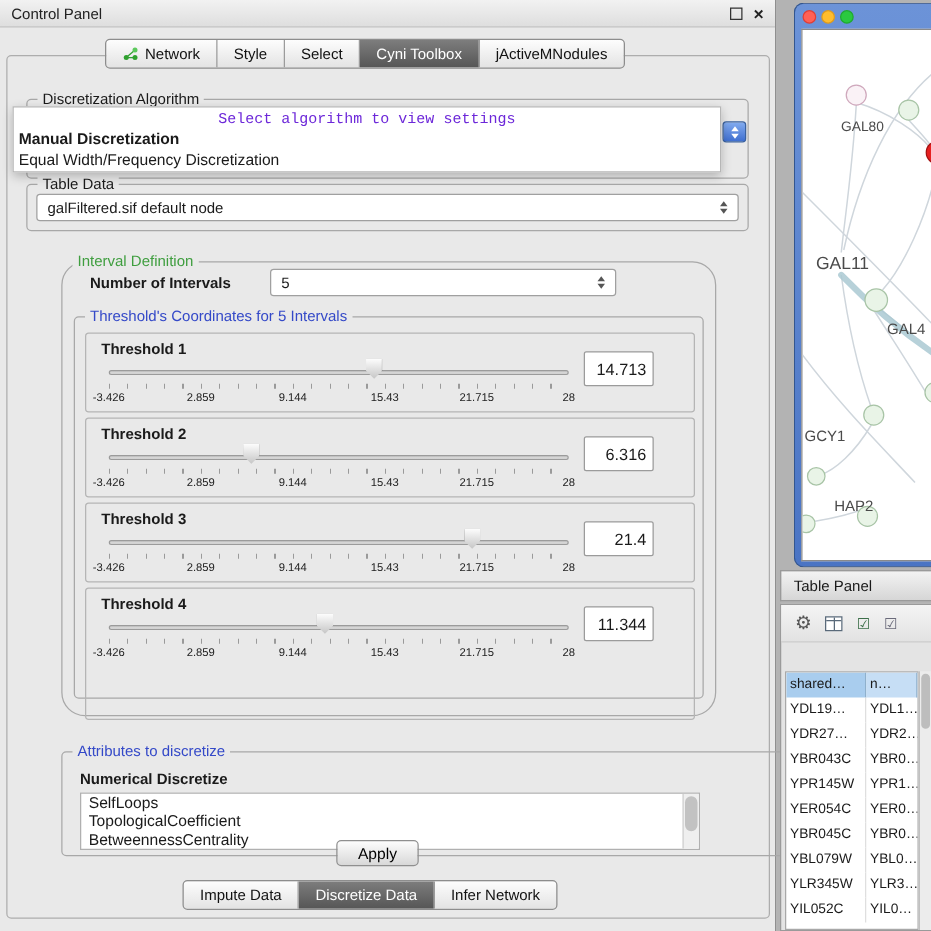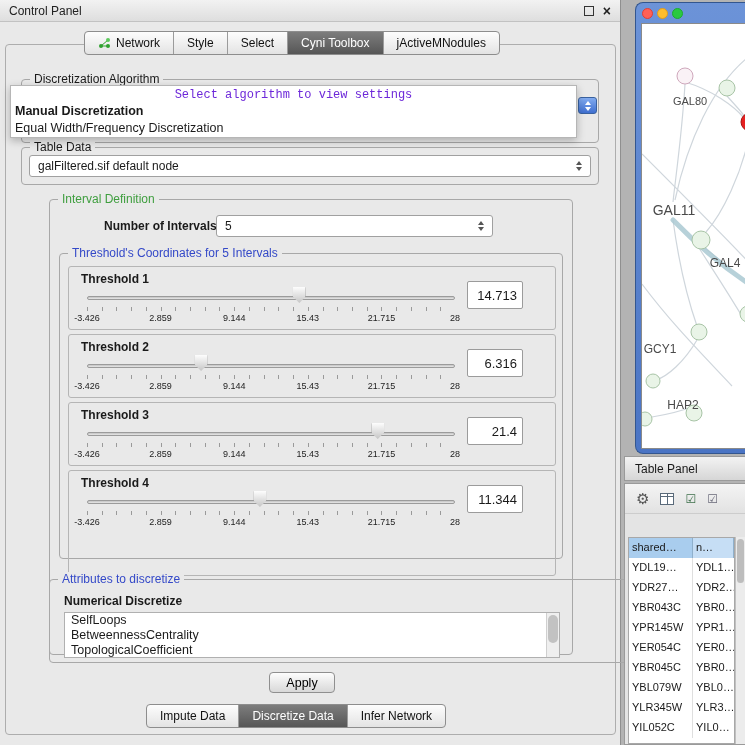--- a/index.html
+++ b/index.html
@@ -47,22 +47,22 @@
   .tri.white.up   { border-bottom-color:#fff; }
   .tri.white.down { border-top-color:#fff; }
 
   .td-group { left:15px; top:102px; width:578px; height:38px; }
   .combo { position:absolute; background:#fff; border:1px solid #a0a0a0; border-radius:3px;
            display:flex; align-items:center; padding:0 8px; font-size:12px; }
   .combo .cval { flex:1; overflow:hidden; white-space:nowrap; }
   .stepper { display:flex; flex-direction:column; gap:2px; margin-left:6px; }
   .table-combo { left:23px; top:110px; width:562px; height:22px; }
 
-  .int-group { left:43px; top:154px; width:524px; height:456px; }
-  .niv-label { position:absolute; left:78px; top:174px; font-weight:bold;padding-left:20px; }
+  .int-group { left:43px; top:164px; width:524px; height:364px;border-radius:19px; }
+  .niv-label { position:absolute; left:46px; top:174px; font-weight:bold;padding-left:20px; }
   .niv-combo { left:210px; top:170px; width:277px; height:22px; }
 
   .thr-group { left:53px; top:208px; width:504px; height:306px; border-radius:4px; }
   .thr-box { position:absolute; left:8px; width:488px; height:64px;
              border:1px solid #b5b5b5; border-radius:3px; }
   .thr-label { position:absolute; left:12px; top:5px; font-weight:bold; font-size:12px; }
   .slider { position:absolute; left:18px; top:20px; width:368px; height:40px; }
   .track { position:absolute; left:0; right:0; top:9px; height:4px;
            background:linear-gradient(#c2c2c2,#e8e8e8); border:1px solid #9b9b9b; border-radius:2px; }
   .thumb { position:absolute; top:0; width:13px; height:16px; transform:translateX(-50%);
@@ -73,21 +73,21 @@
            background-image:repeating-linear-gradient(90deg,#9a9a9a 0 1px,transparent 1px 4%); }
   .scale { position:absolute; left:0; right:0; top:26px; height:11px; font-size:9px; color:#222; }
   .scale span { position:absolute; transform:translateX(-50%); white-space:nowrap; }
   .scale span:nth-child(1){left:0%} .scale span:nth-child(2){left:20%}
   .scale span:nth-child(3){left:40%} .scale span:nth-child(4){left:60%}
   .scale span:nth-child(5){left:80%} .scale span:nth-child(6){left:100%}
   .valbox { position:absolute; left:398px; top:14px; width:56px; height:28px; background:#fff;
             border:1px solid #9b9b9b; border-radius:2px; font-size:13px; display:flex;
             align-items:center; justify-content:flex-end; padding:0 5px; }
 
-  .attr-group { left:43px; top:534px; width:579px; height:84px; }
+  .attr-group { left:43px; top:556px; width:579px; height:84px; }
   .attr-sub { position:absolute; left:14px; top:14px; font-weight:bold; }
   .listbox { position:absolute; left:14px; top:32px; width:496px; height:46px; background:#fff;
              border:1px solid #b0b0b0; overflow:hidden; }
   .list-item { font-size:12.5px; line-height:15px; padding-left:6px; white-space:nowrap; }
   .list-scroll { position:absolute; right:0; top:0; bottom:0; width:13px; background:#efefef;
                  border-left:1px solid #cfcfcf; }
   .list-scroll .sthumb { position:absolute; left:1px; right:1px; top:2px; height:28px;
                  background:#c2c2c2; border-radius:5px; }
 
   .apply-btn { position:absolute; left:263px; top:627px; width:66px; height:21px;
@@ -293,22 +293,22 @@
           </div>
           <div class="valbox">11.344</div>
         </div>
       </div>
 
       <div class="group attr-group">
         <span class="gtitle blue">Attributes to discretize</span>
         <div class="attr-sub">Numerical Discretize</div>
         <div class="listbox">
           <div class="list-item">SelfLoops</div>
+          <div class="list-item">TopologicalCoefficient</div>
           <div class="list-item">BetweennessCentrality</div>
-          <div class="list-item">TopologicalCoefficient</div>
           <div class="list-scroll">
               <div class="sthumb"></div>
             </div>
         </div>
       </div>
 
       <button class="apply-btn">Apply</button>
     </div>
 
     <nav class="tabstrip bottom-tabs">

